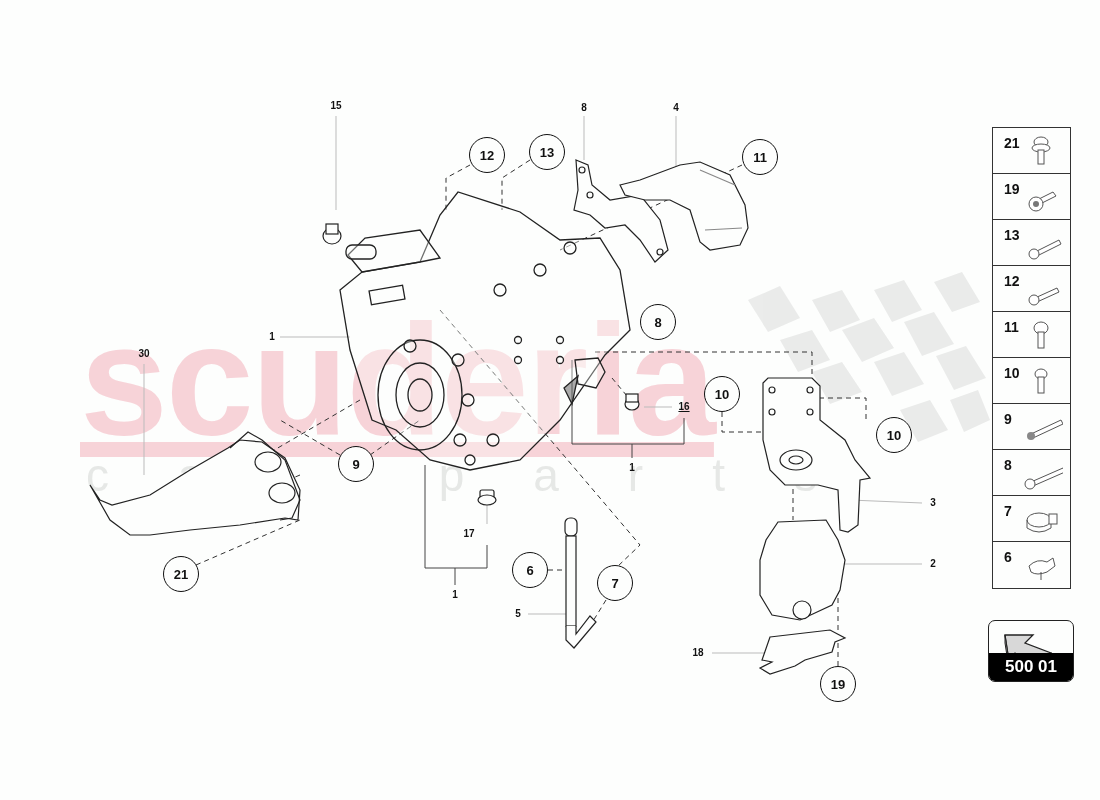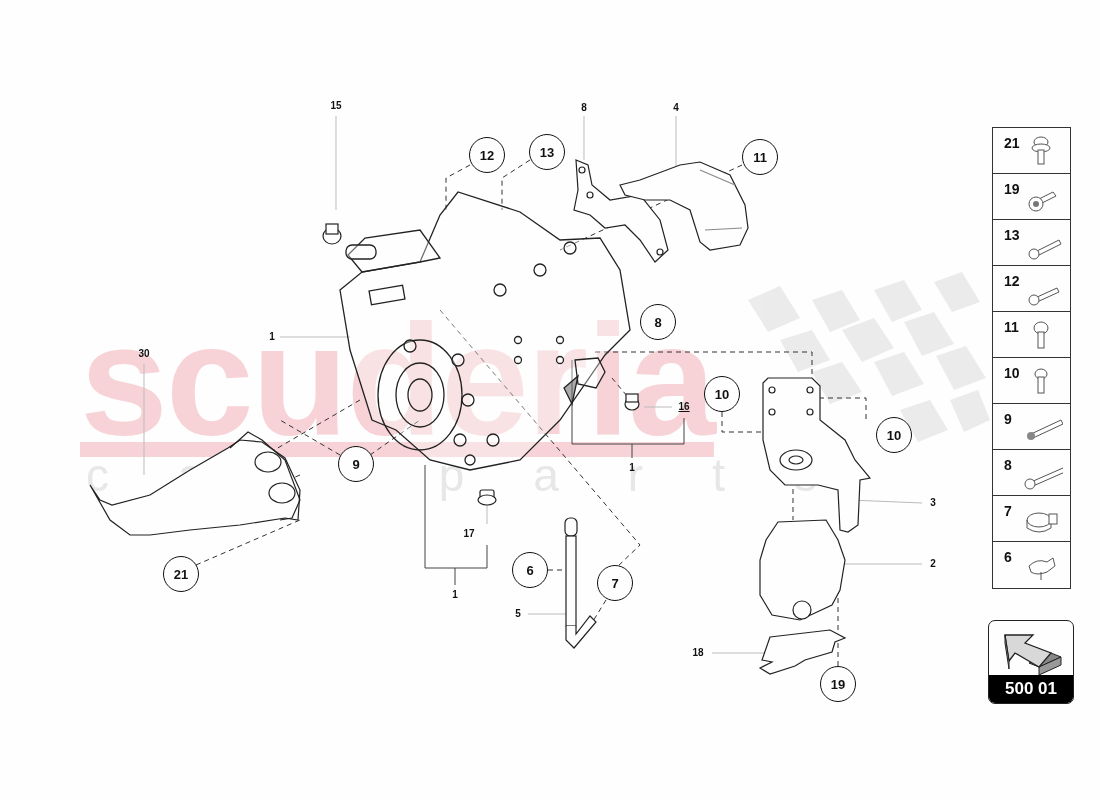--- a/index.html
+++ b/index.html
@@ -37,21 +37,21 @@
   }
   .legend-row {
     height: 46px; border-bottom: 1px solid #333; position: relative; box-sizing: border-box;
   }
   .legend-row:last-child { border-bottom: none; }
   .legend-row .num {
     position: absolute; left: 11px; top: 7px; font-weight: 700; font-size: 14px; color: #111;
   }
   .legend-row svg { position: absolute; left: 30px; top: 6px; }
   .nav-box {
-    position: absolute; left: 988px; top: 620px; width: 86px; height: 84px;
+    position: absolute; left: 988px; top: 620px; width: 86px; height: 62px;
     border: 1.5px solid #222; border-radius: 7px; overflow: hidden; background: #fdfefd;
     z-index: 4; box-sizing: border-box;
   }
   .nav-box .code {
     position: absolute; left: 0; bottom: 0; width: 100%; height: 28px;
     background: #000; color: #fff; font-weight: 700; font-size: 17px;
     display: flex; align-items: center; justify-content: center;
   }
   .nav-box svg { position: absolute; left: 6px; top: 4px; }
 </style>

